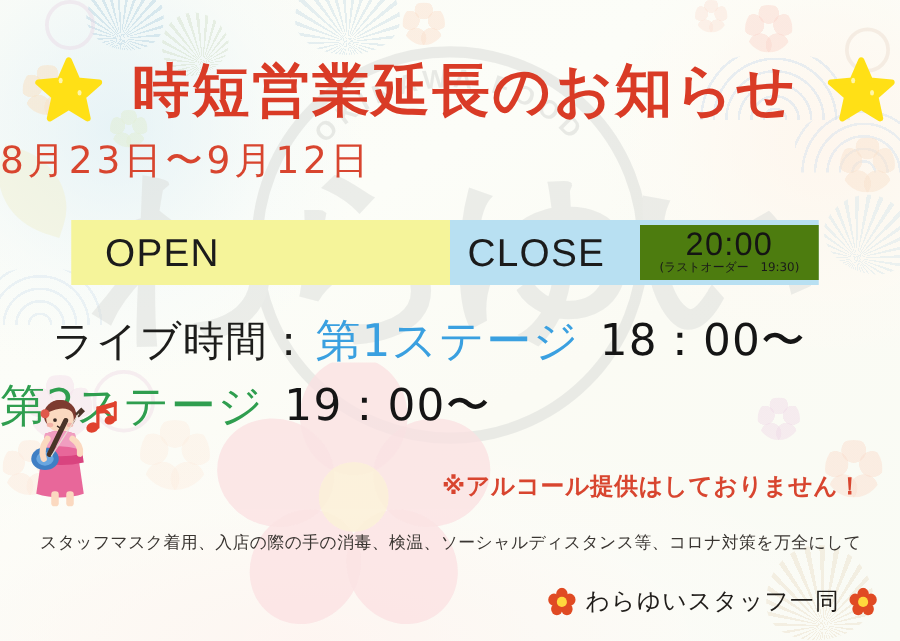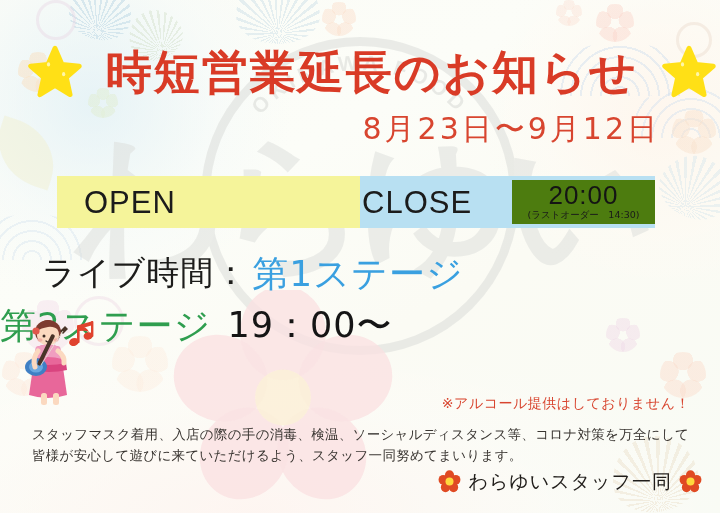--- a/index.html
+++ b/index.html
@@ -155,21 +155,21 @@
     white-space: nowrap;
     line-height: 1;
   }
 
   
   .date-text {
     position: absolute;
     left: 0;
     top: 114px;
     width: 660px;
-    text-align: right;
+    text-align: left;
     font-size: 30px;
     color: #d8452f;
     font-family: "DejaVu Sans", sans-serif;
     letter-spacing: 3px;
     line-height: 1;
   }
 
   
   .hours-band {
     position: absolute;
@@ -196,21 +196,21 @@
   .hours-label {
     font-size: 31px;
     color: #1b1b1b;
     font-family: "Liberation Sans", sans-serif;
     font-weight: normal;
     letter-spacing: 1px;
     line-height: 1;
     z-index: 2;
   }
   .label-open { margin-left: 27px; }
-  .label-close { margin-left: 2px; }
+  .label-close { margin-left: 14px; }
   .hours-box {
     position: absolute;
     top: 4px;
     height: 44px;
     display: flex;
     flex-direction: column;
     align-items: center;
     justify-content: center;
   }
   .box-open {
@@ -288,27 +288,28 @@
     left: 8px;
     top: 305px;
     width: 112px;
     height: 105px;
   }
 
   
   .alcohol-note {
     position: absolute;
     right: 30px;
-    top: 396px;
-    font-size: 14px;
+    top: 380px;
+    font-size: 19px;
     color: #d8452f;
     font-family: "DejaVu Sans", sans-serif;
     letter-spacing: 0.5px;
     line-height: 1;
     white-space: nowrap;
+    font-weight: bold;
   }
   .covid-text {
     position: absolute;
     left: 32px;
     top: 424px;
     width: 660px;
     font-size: 13.5px;
     color: #3a3632;
     font-family: "DejaVu Sans", sans-serif;
     line-height: 1.55;
@@ -407,29 +408,30 @@
   <div class="date-text">8月23日〜9月12日</div>
 
   <div class="hours-band">
     <div class="hours-half half-open">
       <div class="hours-label label-open">OPEN</div>
     </div>
     <div class="hours-half half-close">
       <div class="hours-label label-close">CLOSE</div>
       <div class="hours-box box-close">
         <div class="hours-time time-close">20:00</div>
-        <div class="hours-note">(ラストオーダー　14:30)</div>
+        <div class="hours-note">(ラストオーダー　19:30)</div>
       </div>
     </div>
   </div>
 
   <div class="live-block">
     <div class="live-line live-line-1">
       <span class="live-head">ライブ時間：</span>
       <span class="stage-1">第1ステージ</span>
+      <span class="stage-time">18：00〜</span>
     </div>
     <div class="live-line live-line-2">
       <span class="stage-2">第2ステージ</span>
       <span class="stage-time">19：00〜</span>
     </div>
   </div>
 
   <svg class="performer" viewBox="0 0 112 105">
 
     <g fill="#e0422e">
@@ -471,21 +473,20 @@
     <path d="M50 46 q7 5 6 12" stroke="#fbd9c0" stroke-width="5" fill="none" stroke-linecap="round"></path>
 
     <rect x="33" y="88" width="6" height="12" rx="2.5" fill="#fbd9c0"></rect>
     <rect x="45" y="88" width="6" height="12" rx="2.5" fill="#fbd9c0"></rect>
   </svg>
 
   <div class="alcohol-note">※アルコール提供はしておりません！</div>
 
   <div class="covid-text">
     <div>スタッフマスク着用、入店の際の手の消毒、検温、ソーシャルディスタンス等、コロナ対策を万全にして</div>
-    <div>皆様が安心して遊びに来ていただけるよう、スタッフ一同努めてまいります。</div>
   </div>
 
   <div class="signature">
     <svg class="hibiscus" viewBox="0 0 40 40">
       <g fill="#e04a23">
         <ellipse cx="20" cy="9" rx="8" ry="8.5"></ellipse>
         <ellipse cx="31" cy="17" rx="8" ry="8.5"></ellipse>
         <ellipse cx="27" cy="30" rx="8" ry="8.5"></ellipse>
         <ellipse cx="13" cy="30" rx="8" ry="8.5"></ellipse>
         <ellipse cx="9" cy="17" rx="8" ry="8.5"></ellipse>

